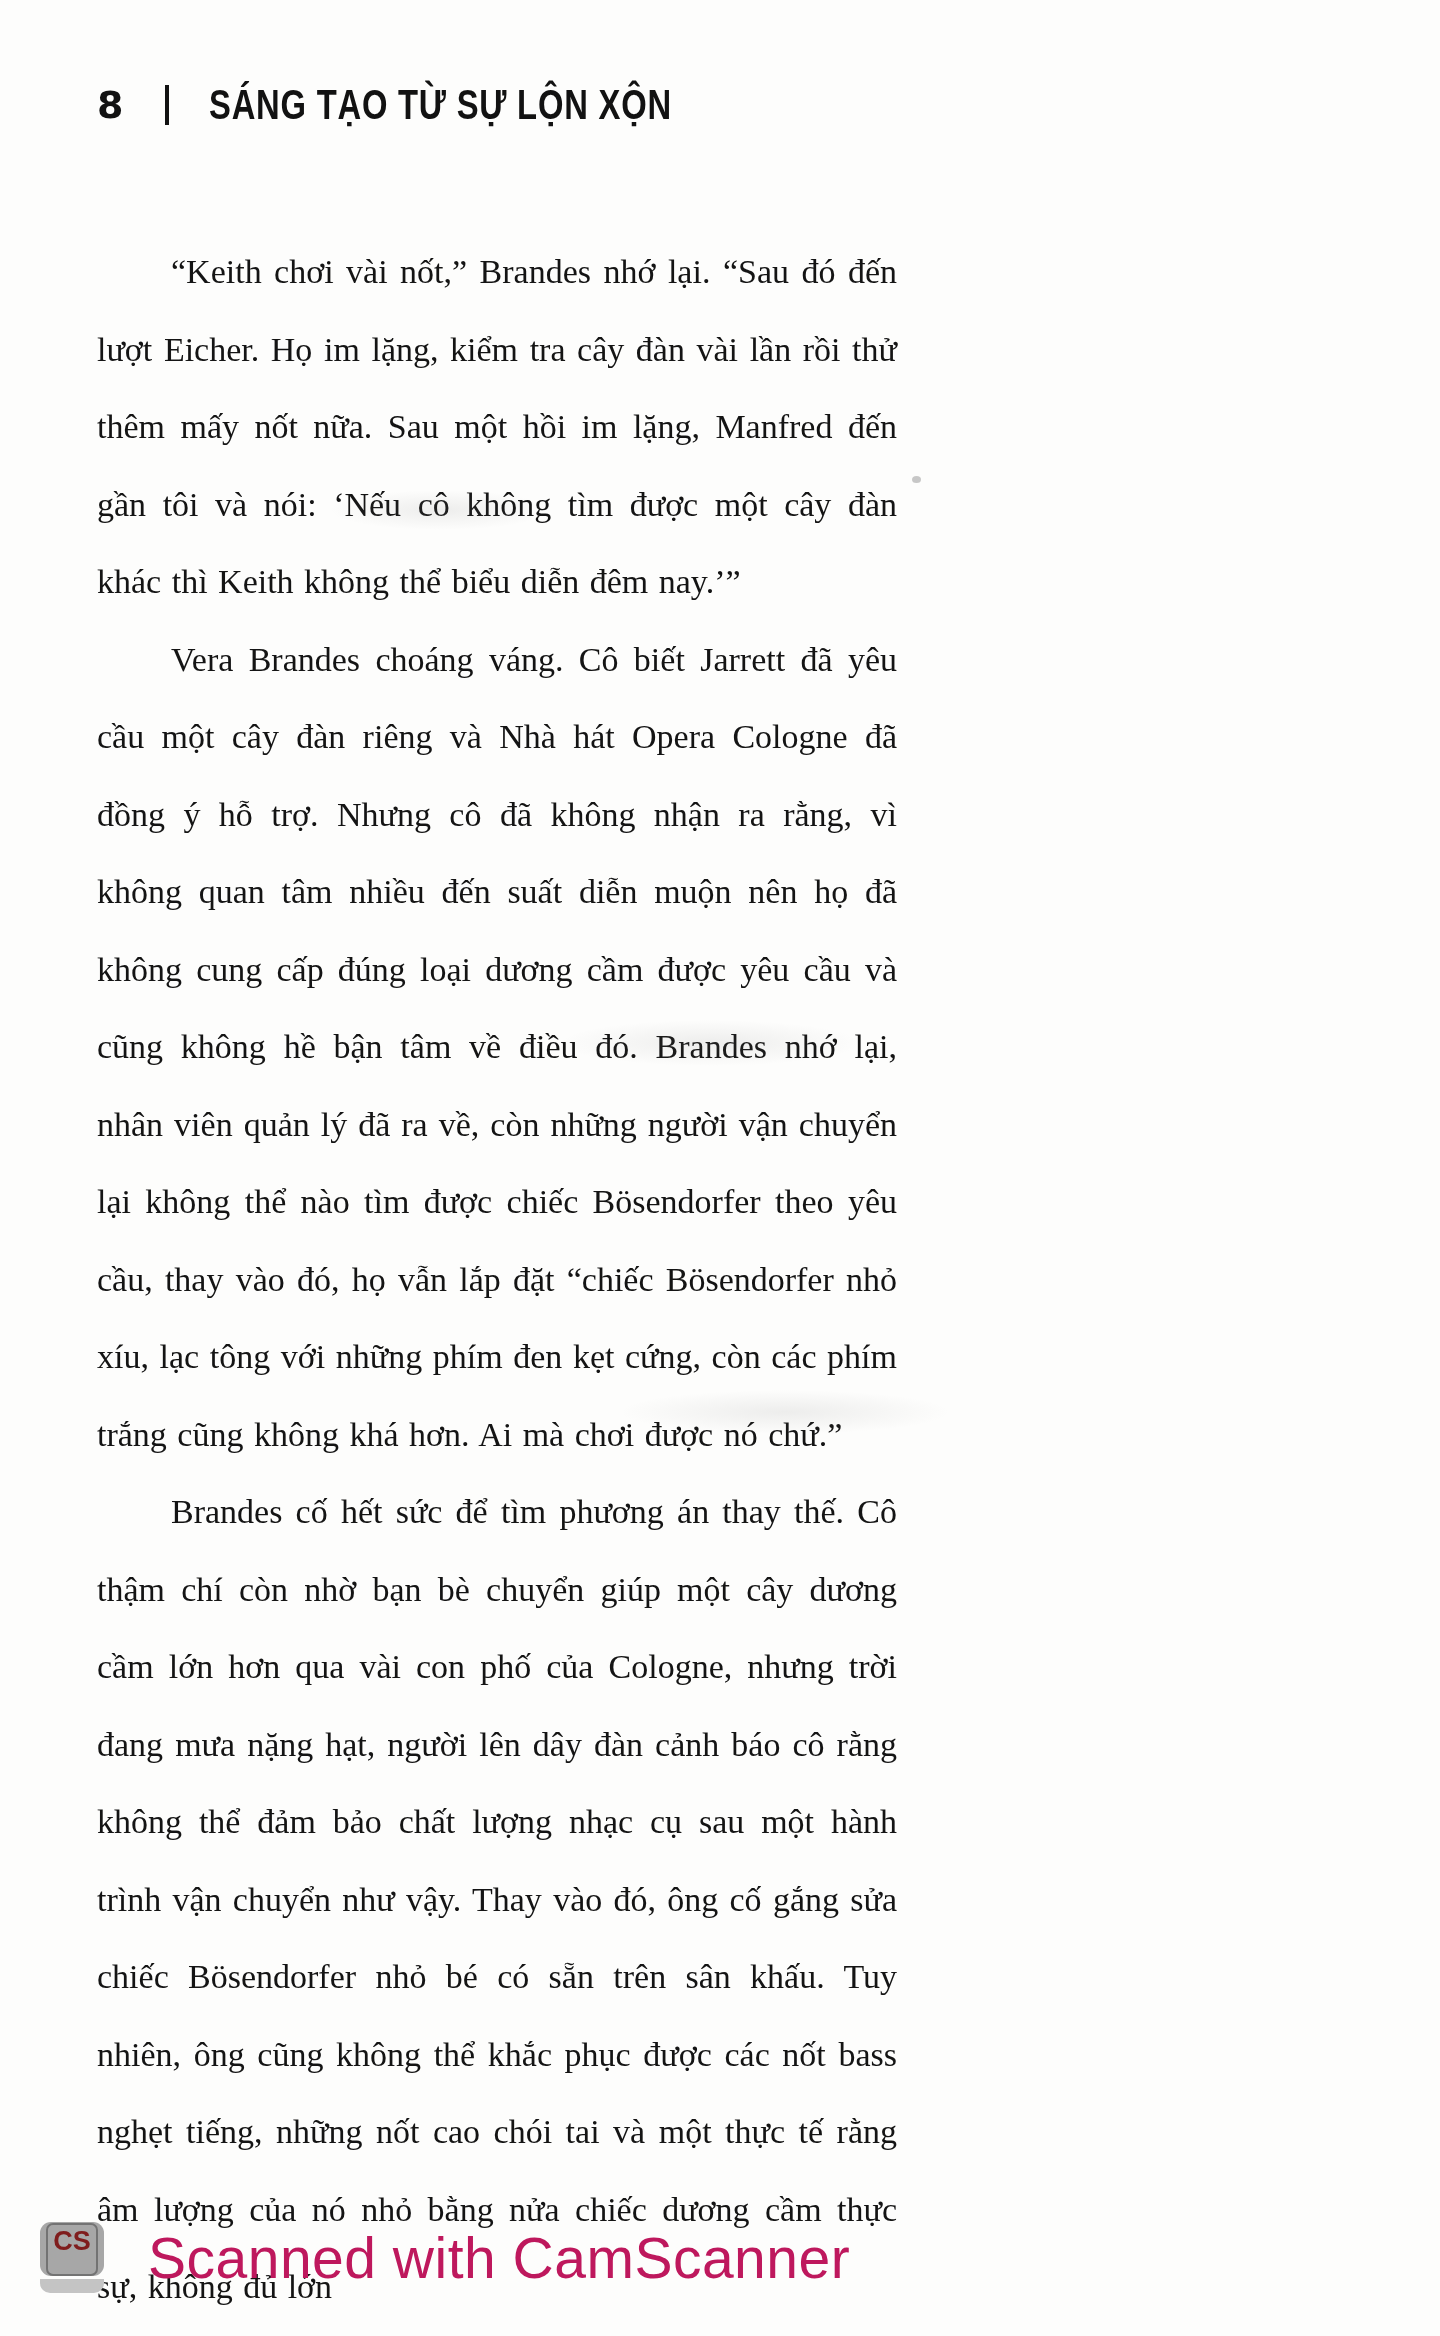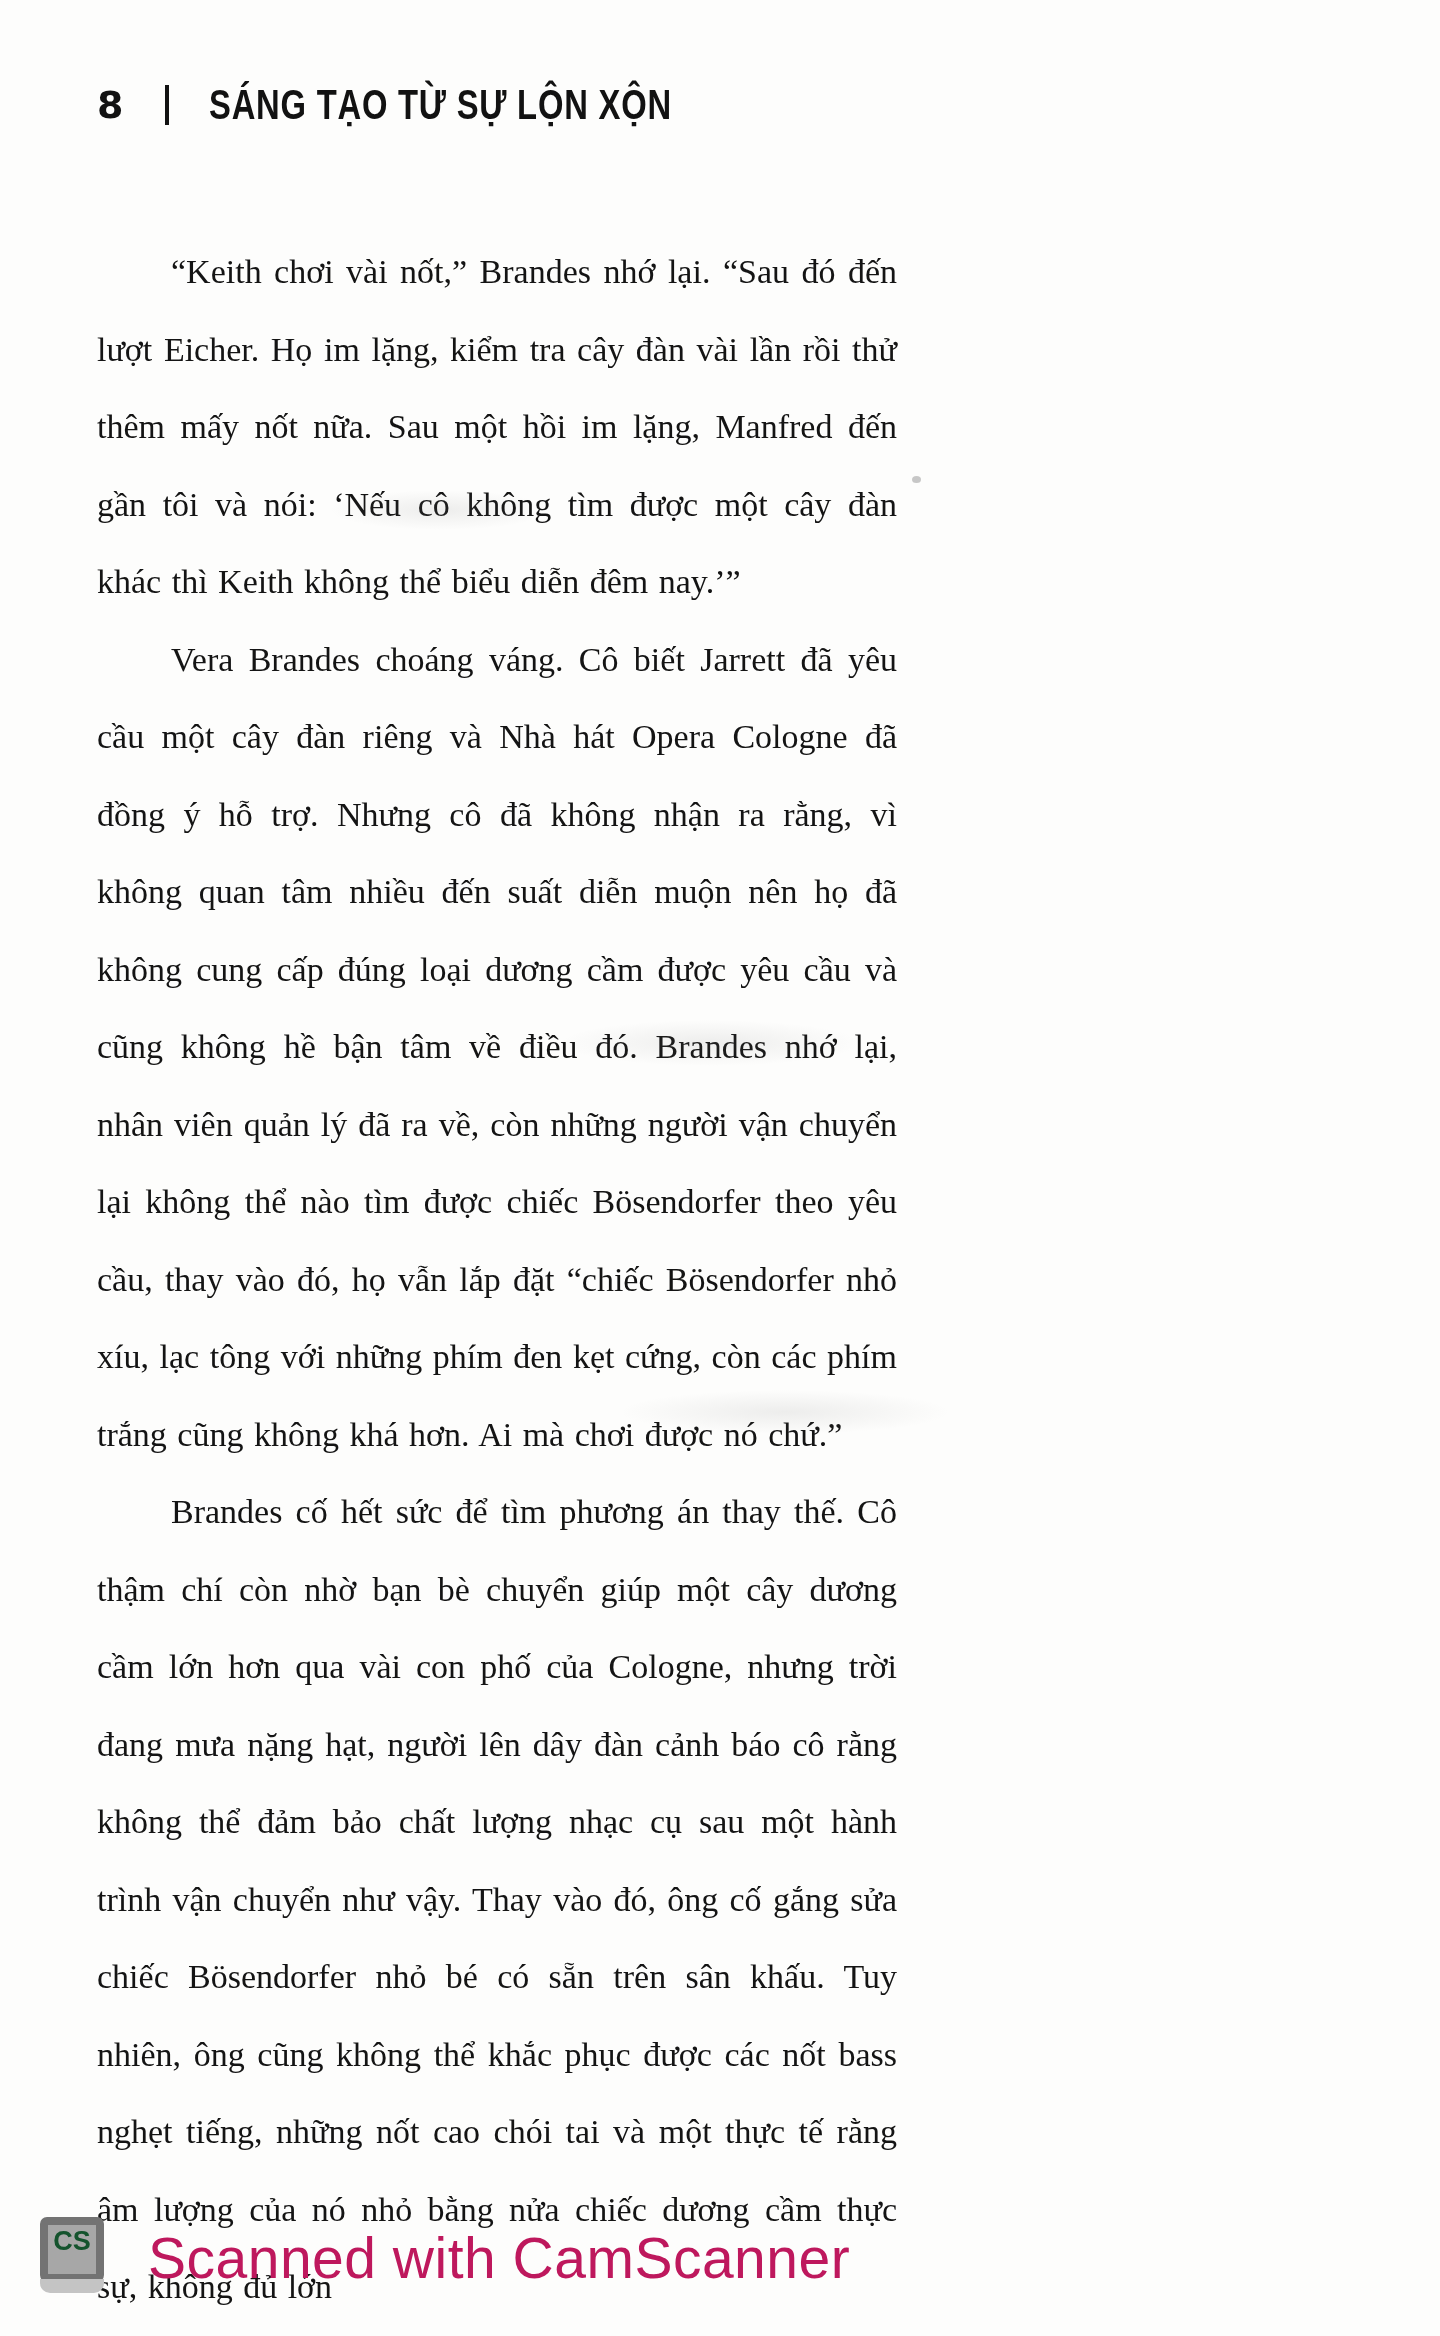--- a/index.html
+++ b/index.html
@@ -98,24 +98,24 @@
   }
   .cs-logo-top {
     height: 54px;
     background: #a7a7a7;
     border-radius: 11px;
     display: flex;
     align-items: center;
     justify-content: center;
   }
   .cs-logo-frame {
-    border: 8px solid #737373;
+    border: 2px solid #737373;
     border-radius: 7px;
     padding: 1px 5px 18px 5px;
-    color: #14532d;
+    color: #7f1d1d;
     font-family: "Liberation Sans", sans-serif;
     font-weight: 700;
     font-size: 27px;
     line-height: 30px;
   }
   .cs-logo-bottom {
     height: 14px;
     margin-top: 3px;
     background: #c4c4c4;
     border-radius: 0 0 10px 10px;

